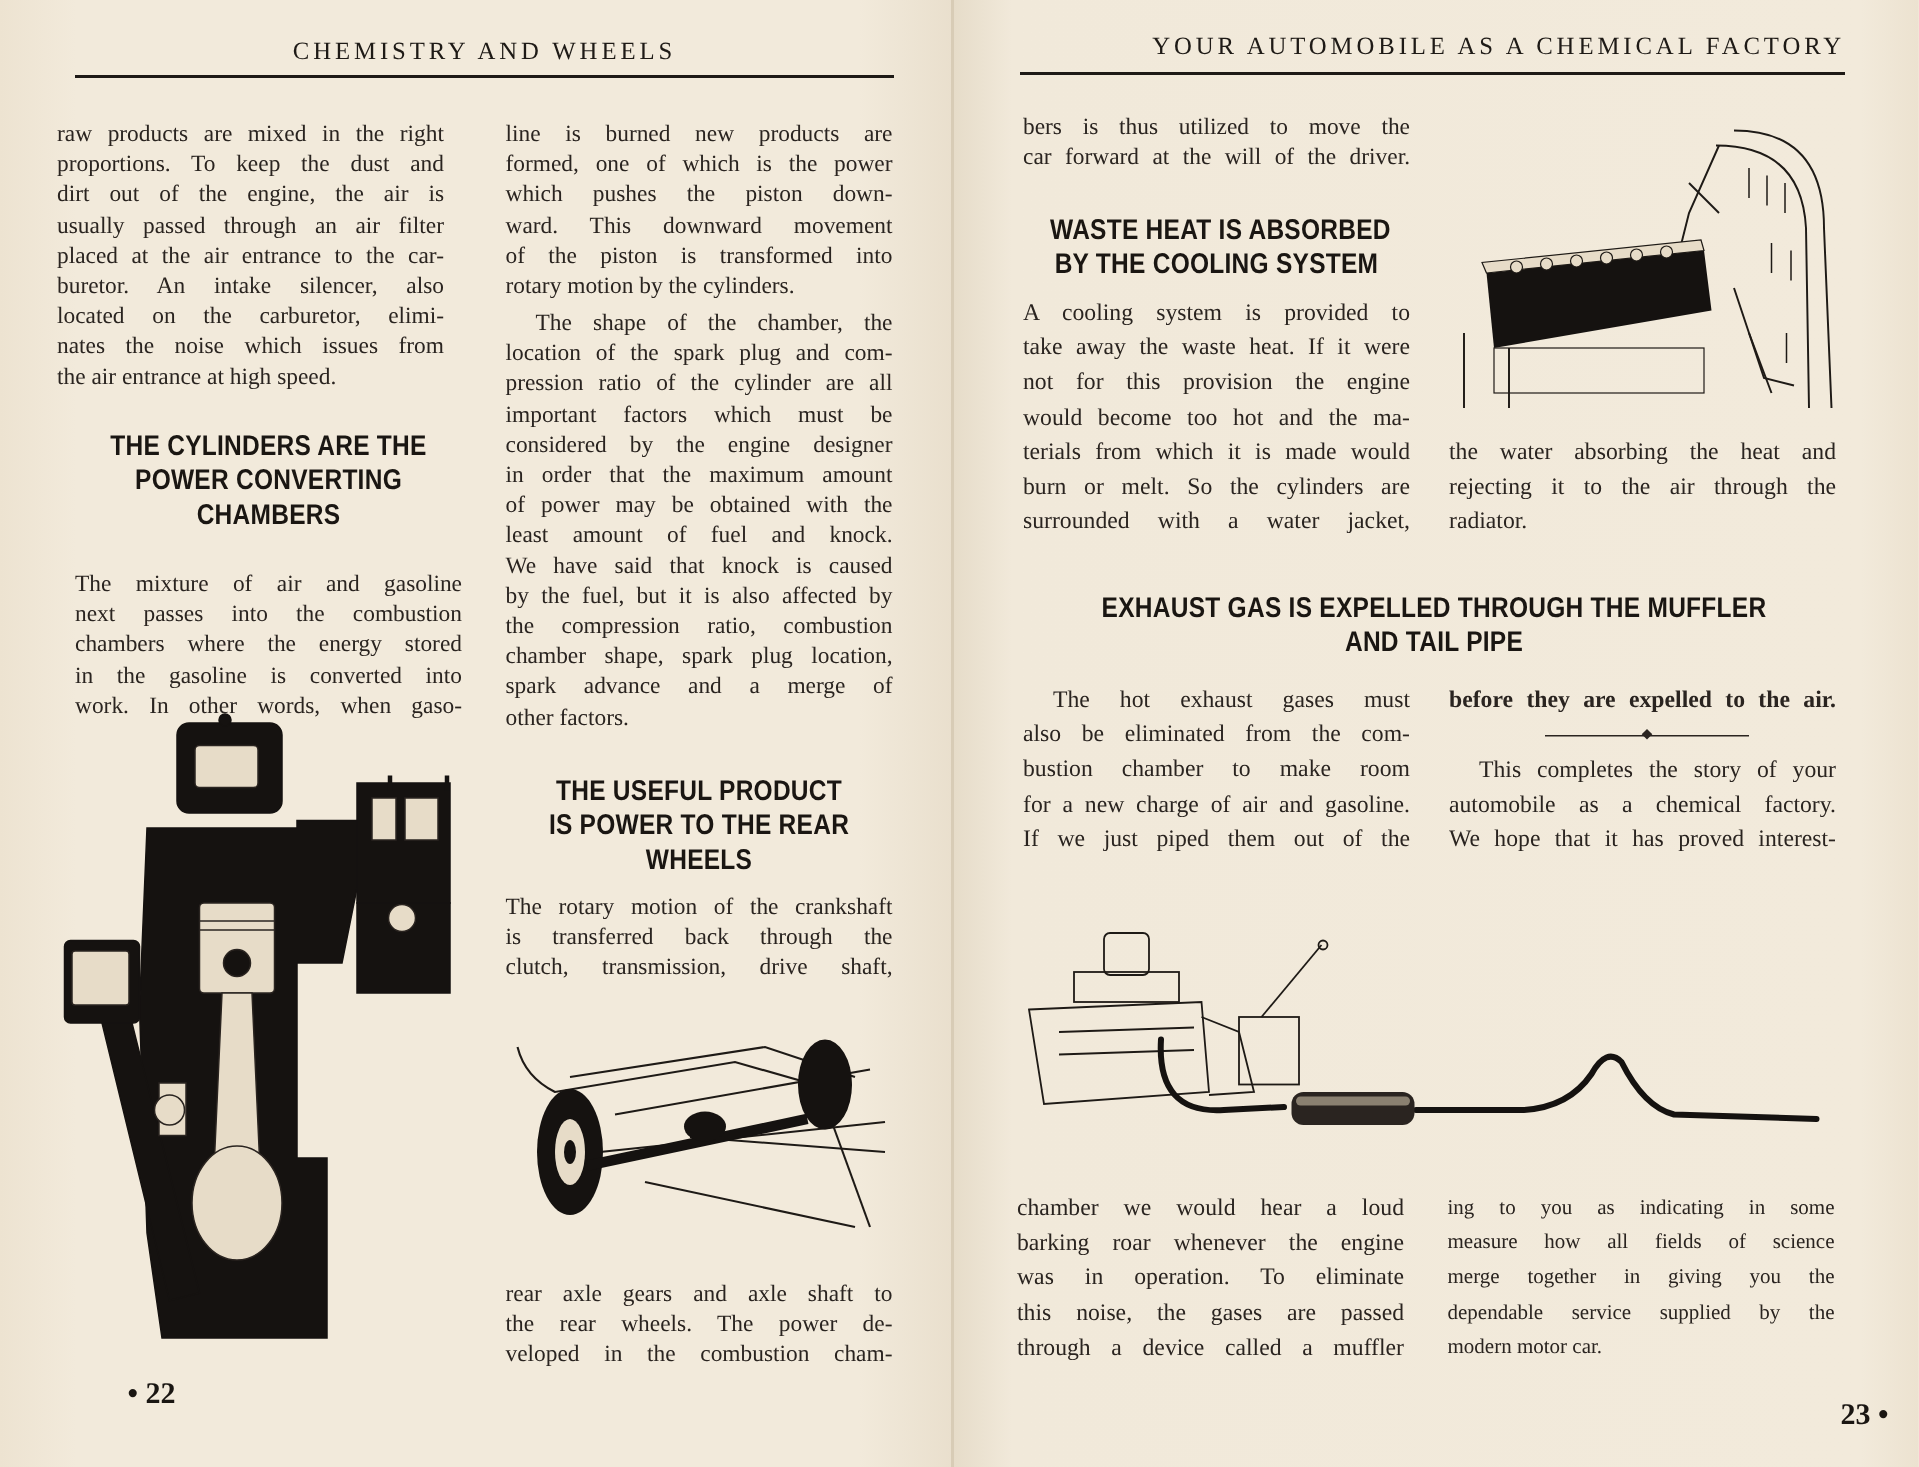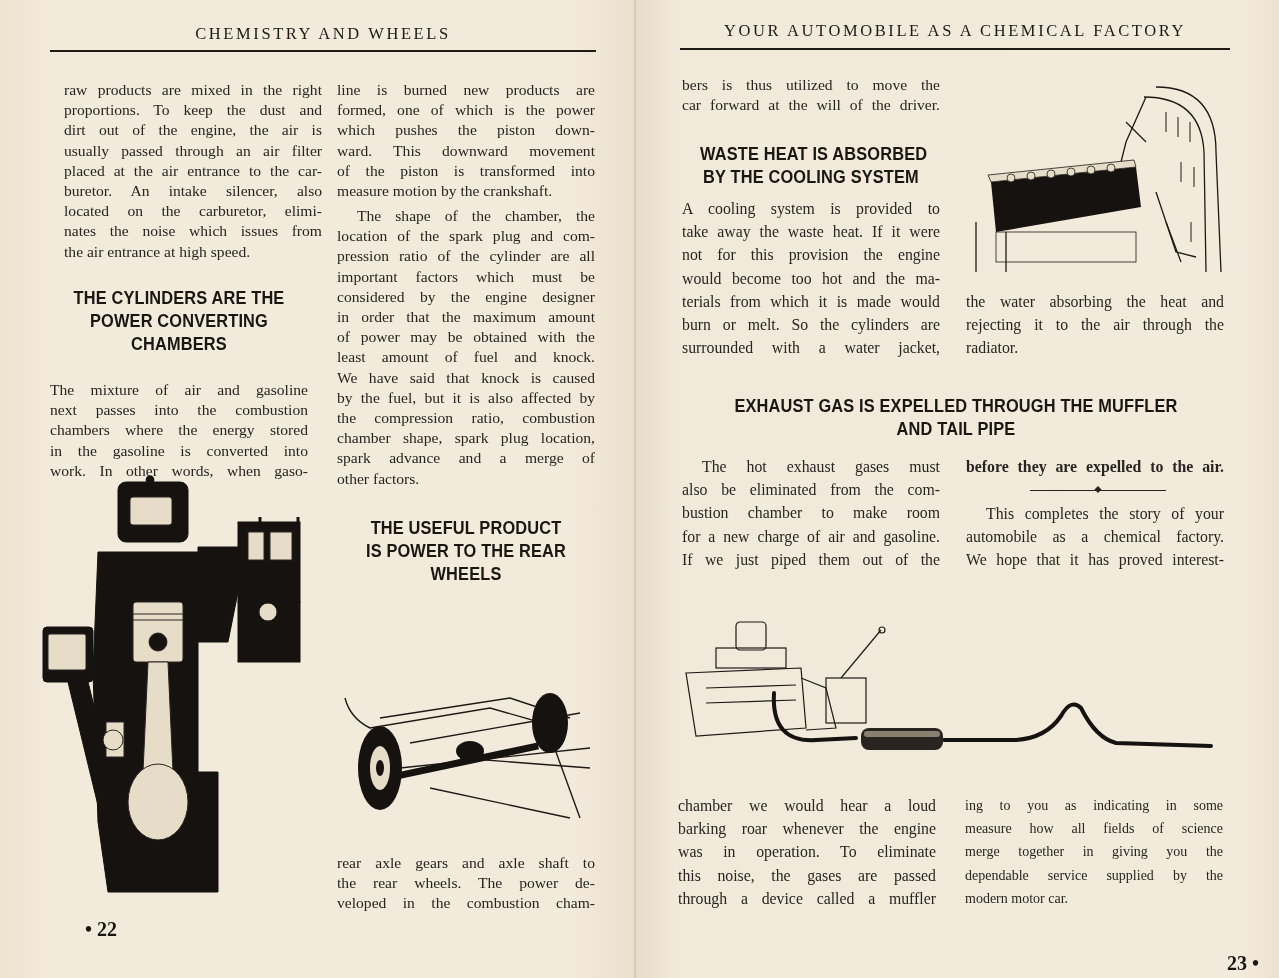--- a/index.html
+++ b/index.html
@@ -42,21 +42,21 @@
 </style>
 </head>
 <body>
 
 <div class="spread">
 
   <div class="page page-left">
     <div class="running-head" style="left:50px;width:546px;">CHEMISTRY AND WHEELS</div>
     <div class="head-rule" style="left:50px;top:50px;width:546px;"></div>
 
-    <div class="col" style="left:64px;top:80px;width:258px;" id="l-c1-p1">
+    <div class="col" style="left:38px;top:80px;width:258px;" id="l-c1-p1">
         <span class="line">raw products are mixed in the right</span>
         <span class="line">proportions. To keep the dust and</span>
         <span class="line">dirt out of the engine, the air is</span>
         <span class="line">usually passed through an air filter</span>
         <span class="line">placed at the air entrance to the car-</span>
         <span class="line">buretor. An intake silencer, also</span>
         <span class="line">located on the carburetor, elimi-</span>
         <span class="line">nates the noise which issues from</span>
         <span class="line last">the air entrance at high speed.</span>
       </div>
@@ -72,21 +72,21 @@
         <span class="line">in the gasoline is converted into</span>
         <span class="line">work. In other words, when gaso-</span>
       </div>
 
     <div class="col" style="left:337px;top:80px;width:258px;" id="l-c2-p1">
         <span class="line">line is burned new products are</span>
         <span class="line">formed, one of which is the power</span>
         <span class="line">which pushes the piston down-</span>
         <span class="line">ward. This downward movement</span>
         <span class="line">of the piston is transformed into</span>
-        <span class="line last">measure motion by the crankshaft.</span>
+        <span class="line last">rotary motion by the cylinders.</span>
       </div>
     <div class="col" style="left:337px;top:206px;width:258px;" id="l-c2-p2">
         <span class="line" style="padding-left: 20px;">The shape of the chamber, the</span>
         <span class="line">location of the spark plug and com-</span>
         <span class="line">pression ratio of the cylinder are all</span>
         <span class="line">important factors which must be</span>
         <span class="line">considered by the engine designer</span>
         <span class="line">in order that the maximum amount</span>
         <span class="line">of power may be obtained with the</span>
         <span class="line">least amount of fuel and knock.</span>
@@ -95,20 +95,25 @@
         <span class="line">the compression ratio, combustion</span>
         <span class="line">chamber shape, spark plug location,</span>
         <span class="line">spark advance and a merge of</span>
         <span class="line last">other factors.</span>
       </div>
     <div class="heading" style="left: 337px; top: 516px; width: 258px; transform: scaleX(0.86);" id="l-h2">
         <span class="hl">THE USEFUL PRODUCT</span>
         <span class="hl">IS POWER TO THE REAR</span>
         <span class="hl">WHEELS</span>
       </div>
+    <div class="col" style="left:337px;top:595px;width:258px;" id="l-c2-p3">
+        <span class="line">The rotary motion of the crankshaft</span>
+        <span class="line">is transferred back through the</span>
+        <span class="line">clutch, transmission, drive shaft,</span>
+      </div>
     <div class="col" style="left:337px;top:853px;width:258px;" id="l-c2-p4">
         <span class="line">rear axle gears and axle shaft to</span>
         <span class="line">the rear wheels. The power de-</span>
         <span class="line">veloped in the combustion cham-</span>
       </div>
 
     <svg class="illus" style="left:38px;top:472px;" width="270" height="440" viewBox="0 0 270 440">
       <g fill="#151210" stroke="#151210">
 
         <rect x="80" y="10" width="70" height="60" rx="8"></rect>
@@ -176,21 +181,21 @@
     <div class="folio" style="left:42px;top:918px;">• 22</div>
   </div>
 
   <div class="gutter"></div>
   <div class="staple" style="top:270px;"></div>
   <div class="staple" style="top:330px;"></div>
   <div class="staple" style="top:690px;"></div>
   <div class="staple" style="top:748px;"></div>
 
   <div class="page page-right">
-    <div class="running-head" style="left:44px;width:550px;top:21px;">YOUR AUTOMOBILE AS A CHEMICAL FACTORY</div>
+    <div class="running-head" style="left:44px;width:550px;top:21px;text-align:right;">YOUR AUTOMOBILE AS A CHEMICAL FACTORY</div>
     <div class="head-rule" style="left:44px;top:48px;width:550px;"></div>
 
     <div class="col" style="left:46px;top:75px;width:258px;" id="r-top">
         <span class="line">bers is thus utilized to move the</span>
         <span class="line">car forward at the will of the driver.</span>
       </div>
     <div class="heading" style="left: 46px; top: 142px; width: 258px; transform: scaleX(0.86);" id="r-h1">
         <span class="hl">WASTE HEAT IS ABSORBED</span>
         <span class="hl">BY THE COOLING SYSTEM</span>
       </div>
@@ -293,15 +298,15 @@
         <span class="line">through a device called a muffler</span>
       </div>
     <div class="col" style="left:329px;top:794px;width:258px;font-size:14px;line-height:23.2px;" id="r-b2">
         <span class="line">ing to you as indicating in some</span>
         <span class="line">measure how all fields of science</span>
         <span class="line">merge together in giving you the</span>
         <span class="line">dependable service supplied by the</span>
         <span class="line last">modern motor car.</span>
       </div>
 
-    <div class="folio" style="left:548px;top:952px;">23 •</div>
+    <div class="folio" style="left:548px;top:932px;">23 •</div>
   </div>
 </div>
 
 </body></html>

